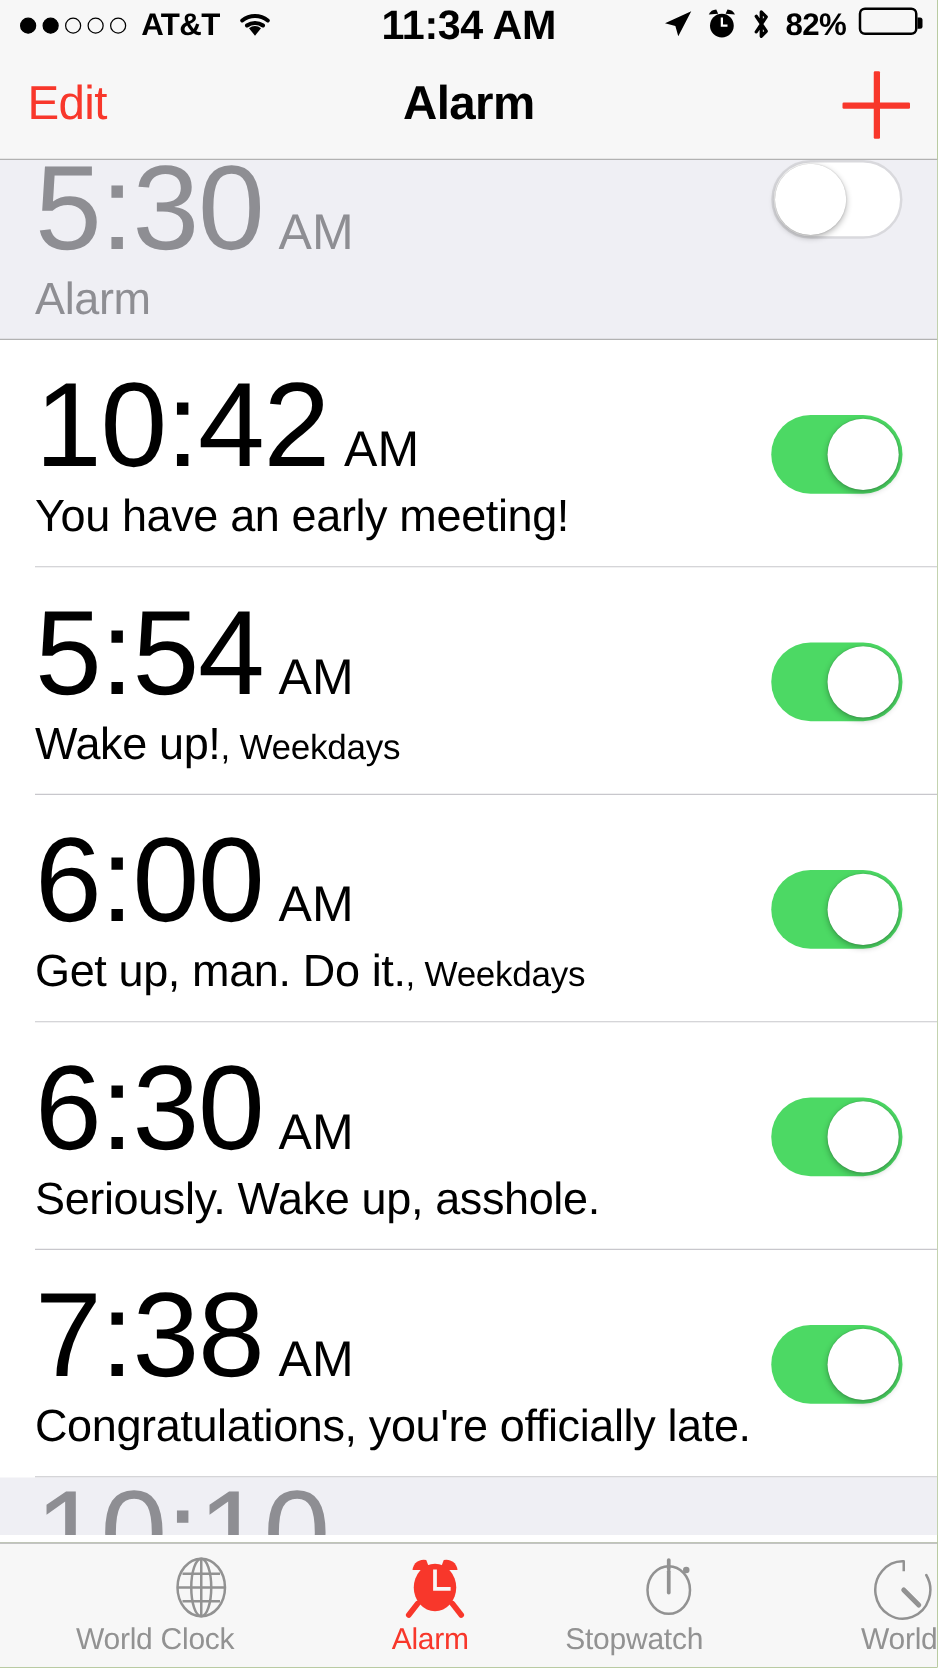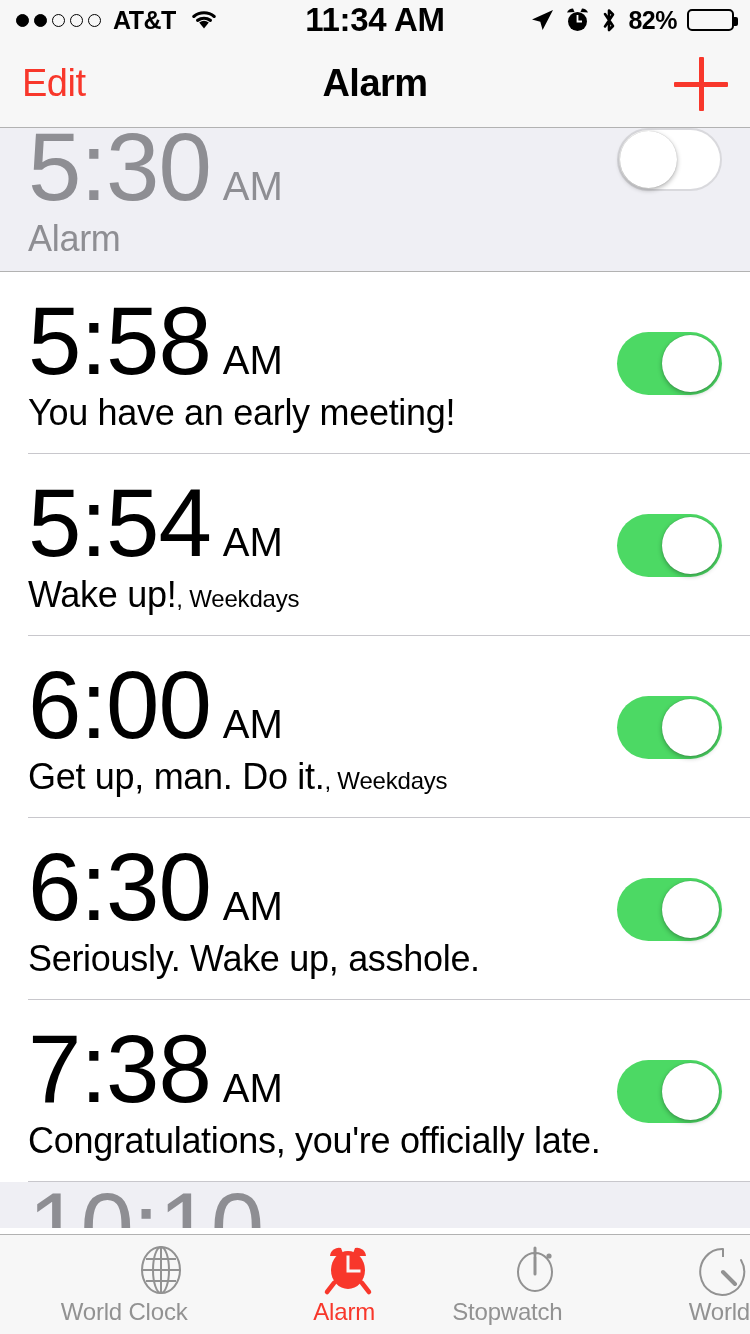--- a/index.html
+++ b/index.html
@@ -16,21 +16,21 @@
   .statusbar{
     position:absolute; top:0; left:0; width:750px; height:40px;
     background:#F7F7F7;
     display:flex; align-items:center;
     padding:0 16px;
     font-size:25px;
   }
   .sb-left{ display:flex; align-items:center; gap:9px; flex:1; }
   .sb-center{ position:absolute; left:0; right:0; text-align:center;
     font-size:33px; font-weight:bold; letter-spacing:-0.3px; color:#000; }
-  .sb-right{ display:flex; align-items:center; gap:10px; margin-left:auto; z-index:2; }
+  .sb-right{ display:flex; gap:10px; margin-left:auto; z-index:2; }
   .dots{ display:flex; align-items:center; gap:5px; }
   .dot{ width:13px; height:13px; border-radius:50%; border:1.8px solid #000; }
   .dot.full{ background:#000; }
   .carrier{ font-size:25px; font-weight:bold; letter-spacing:-0.5px; color:#000; margin-left:3px;}
   .pct{ font-size:25px; font-weight:bold; letter-spacing:-0.5px; color:#000; }
   .battery{
     position:relative; width:47px; height:22px;
     border:2px solid #000; border-radius:5px; padding:2px;
   }
   .battery::after{
@@ -89,21 +89,21 @@
     white-space:nowrap;
     font-family:"Liberation Sans","DejaVu Sans",sans-serif;
   }
   .row.disabled .time{ color:#8e8e93; }
   .time .ampm{ font-size:40px; font-weight:300; margin-left:12px; letter-spacing:0; }
   .label{
     font-size:36px; color:#000; margin-top:2px; letter-spacing:-0.3px;
     white-space:nowrap; overflow:hidden;
   }
   .row.disabled .label{ color:#8e8e93; }
-  .label .repeat{ font-size:24px; letter-spacing:-0.2px; }
+  .label .repeat{ font-size:28px; letter-spacing:-0.2px; }
 
   
   .toggle{
     position:relative; width:105px; height:63px; border-radius:32px; flex:none;
   }
   .toggle.on{ background:#4CD964; }
   .toggle.off{ background:#ffffff; border:2px solid #d9d9dd; }
   .toggle .knob{
     position:absolute; top:3px; width:57px; height:57px; border-radius:50%;
     background:#fff; box-shadow:0 2px 5px rgba(0,0,0,0.30), 0 0 1px rgba(0,0,0,0.25);
@@ -201,21 +201,21 @@
       </div>
       <div class="toggle off">
         <span class="knob"></span>
       </div>
       <div class="sep"></div>
     </div>
 
     <div class="row">
       <div class="info">
         <div class="time">
-          <span>5:58</span><span class="ampm">AM</span>
+          <span>10:42</span><span class="ampm">AM</span>
         </div>
         <div class="label">
           <span>You have an early meeting!</span><span class="repeat"></span>
         </div>
       </div>
       <div class="toggle on">
         <span class="knob"></span>
       </div>
       <div class="sep"></div>
     </div>

